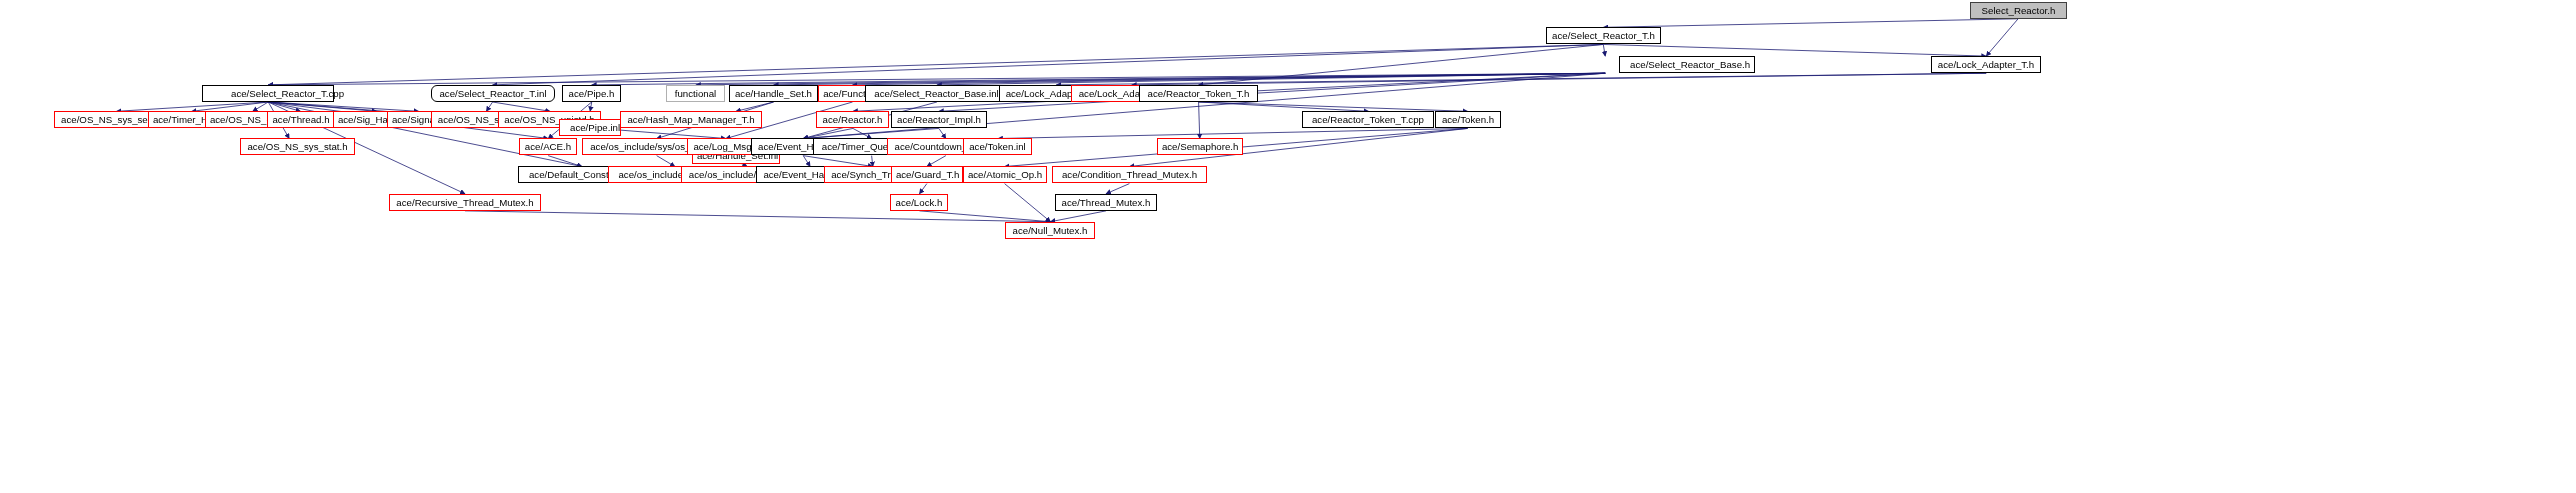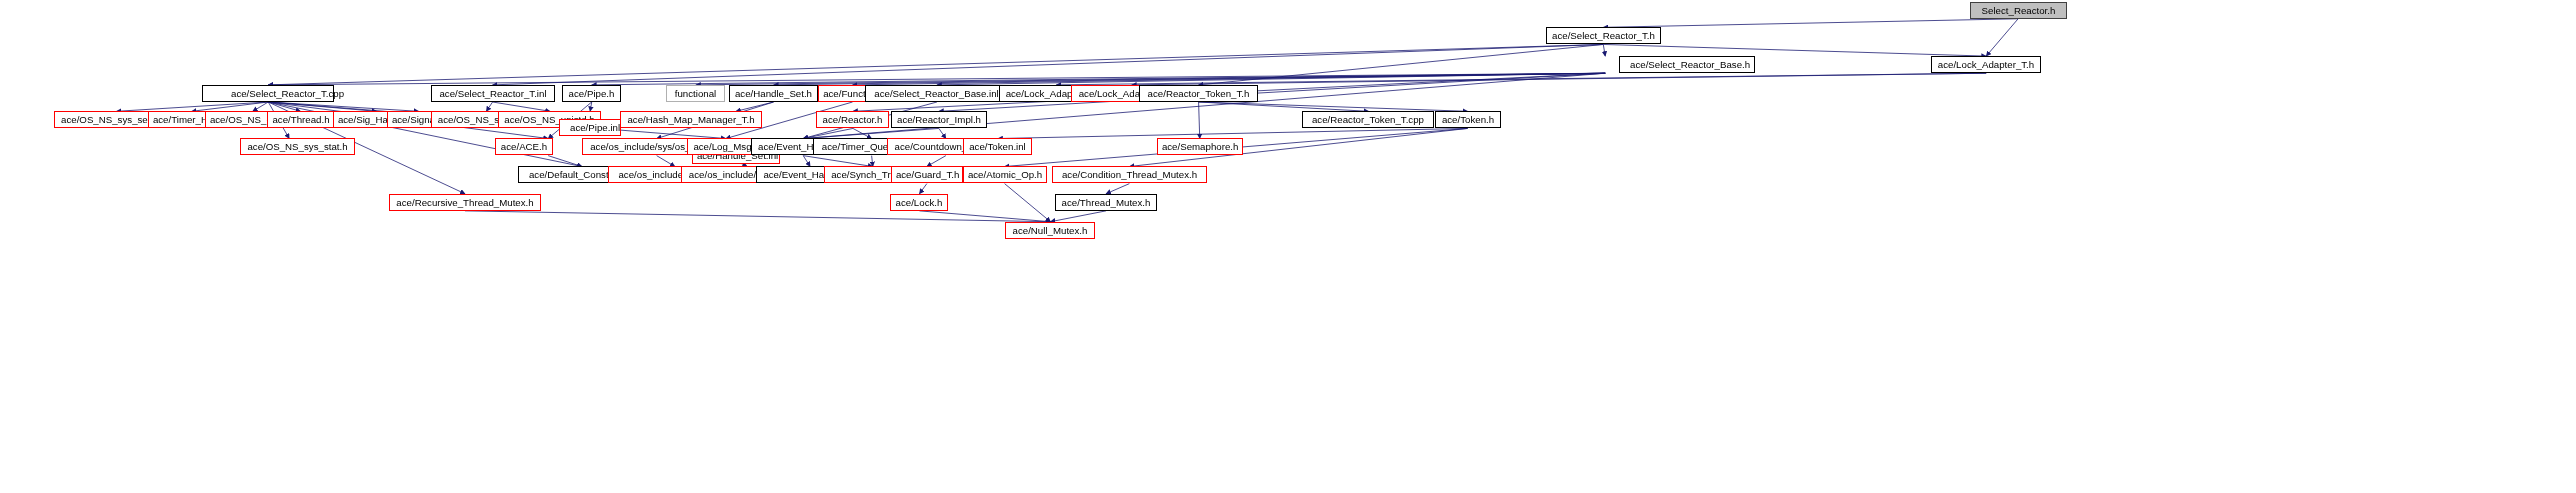--- a/index.html
+++ b/index.html
@@ -112,21 +112,21 @@
         <path d="M 1422.5 271 L 1351 285" stroke="#191970" stroke-width="1" fill="none" marker-end="url(#arrow)"></path>
         <path d="M 598 271 L 1351 285" stroke="#191970" stroke-width="1" fill="none" marker-end="url(#arrow)"></path>
       </g>
   </svg>
   <div id="node-layer">
       <div class="node root" style="left: 1970px; top: 1.6px; width: 97px;">Select_Reactor.h</div>
       <div class="node" style="left: 1546px; top: 27px; width: 115px;">ace/Select_Reactor_T.h</div>
       <div class="node" style="left: 1619px; top: 56px; width: 136px; text-align: right;">ace/Select_Reactor_Base.h</div>
       <div class="node" style="left: 1931px; top: 56px; width: 110px;">ace/Lock_Adapter_T.h</div>
       <div class="node" style="left: 202px; top: 85px; width: 132px; padding-left: 28px;">ace/Select_Reactor_T.cpp</div>
-      <div class="node" style="left: 431px; top: 85px; width: 124px;">ace/Select_Reactor_T.inl</div>
+      <div class="node" style="left: 431px; top: 85px; width: 124px; border-radius: 6px;">ace/Select_Reactor_T.inl</div>
       <div class="node" style="left: 562px; top: 85px; width: 59px;">ace/Pipe.h</div>
       <div class="node gray" style="left: 666px; top: 85px; width: 59px;">functional</div>
       <div class="node" style="left: 729px; top: 85px; width: 89px;">ace/Handle_Set.h</div>
       <div class="node red" style="left: 818px; top: 85px; width: 69px;">ace/Functor.h</div>
       <div class="node" style="left: 865px; top: 85px; width: 143px;">ace/Select_Reactor_Base.inl</div>
       <div class="node" style="left: 999px; top: 85px; width: 114px;">ace/Lock_Adapter_T.inl</div>
       <div class="node red" style="left: 1071px; top: 85px; width: 122px;">ace/Lock_Adapter_T.cpp</div>
       <div class="node" style="left: 1139px; top: 85px; width: 119px;">ace/Reactor_Token_T.h</div>
       <div class="node red" style="left: 54px; top: 111px; width: 124px;">ace/OS_NS_sys_select.h</div>
       <div class="node red" style="left: 148px; top: 111px; width: 88px;">ace/Timer_Heap.h</div>
@@ -138,21 +138,21 @@
       <div class="node red" style="left: 498px; top: 111px; width: 103px;">ace/OS_NS_unistd.h</div>
       <div class="node red" style="left: 559px; top: 119px; width: 62px; padding-left: 10px;">ace/Pipe.inl</div>
       <div class="node red" style="left: 620px; top: 111px; width: 142px;">ace/Hash_Map_Manager_T.h</div>
       <div class="node red" style="left: 692px; top: 111px; width: 88px; margin-top: 36px;">ace/Handle_Set.inl</div>
       <div class="node red" style="left: 816px; top: 111px; width: 73px;">ace/Reactor.h</div>
       <div class="node" style="left: 891px; top: 111px; width: 96px;">ace/Reactor_Impl.h</div>
       <div class="node" style="left: 1302px; top: 111px; width: 132px;">ace/Reactor_Token_T.cpp</div>
       <div class="node" style="left: 1435px; top: 111px; width: 66px;">ace/Token.h</div>
       <div class="node red" style="left: 1157px; top: 138px; width: 86px;">ace/Semaphore.h</div>
       <div class="node red" style="left: 240px; top: 138px; width: 115px;">ace/OS_NS_sys_stat.h</div>
-      <div class="node red" style="left: 495px; top: 138px; width: 58px;">ace/ACE.h</div>
+      <div class="node red" style="left: 519px; top: 138px; width: 58px;">ace/ACE.h</div>
       <div class="node red" style="left: 582px; top: 138px; width: 150px;">ace/os_include/sys/os_select.h</div>
       <div class="node red" style="left: 687px; top: 138px; width: 79px;">ace/Log_Msg.h</div>
       <div class="node" style="left: 751px; top: 138px; width: 104px;">ace/Event_Handler.h</div>
       <div class="node" style="left: 813px; top: 138px; width: 118px;">ace/Timer_Queuefwd.h</div>
       <div class="node red" style="left: 887px; top: 138px; width: 117px;">ace/Countdown_Time.h</div>
       <div class="node red" style="left: 963px; top: 138px; width: 69px;">ace/Token.inl</div>
       <div class="node" style="left: 518px; top: 166px; width: 128px;">ace/Default_Constants.h</div>
       <div class="node red" style="left: 608px; top: 166px; width: 134px;">ace/os_include/os_limits.h</div>
       <div class="node red" style="left: 681px; top: 166px; width: 132px;">ace/os_include/os_signal.h</div>
       <div class="node" style="left: 756px; top: 166px; width: 109px;">ace/Event_Handler.inl</div>

